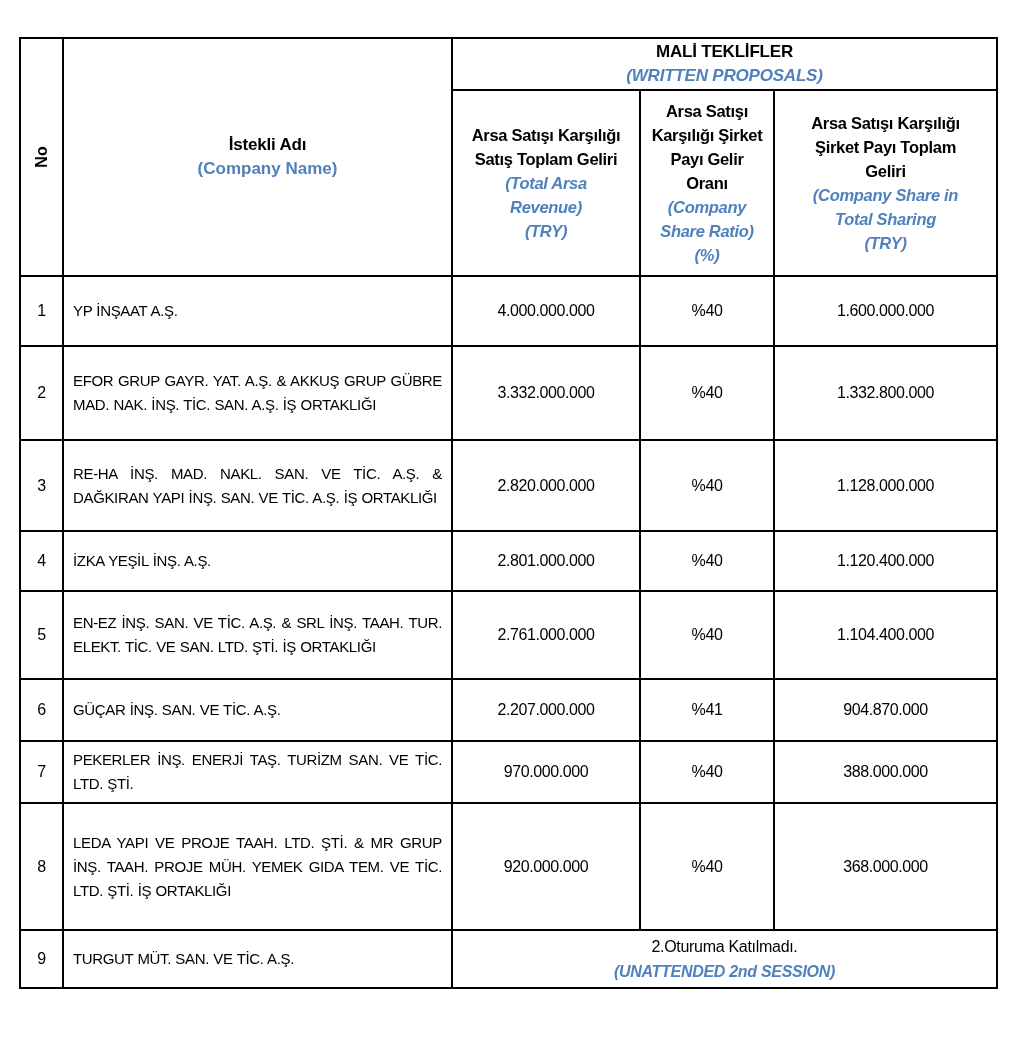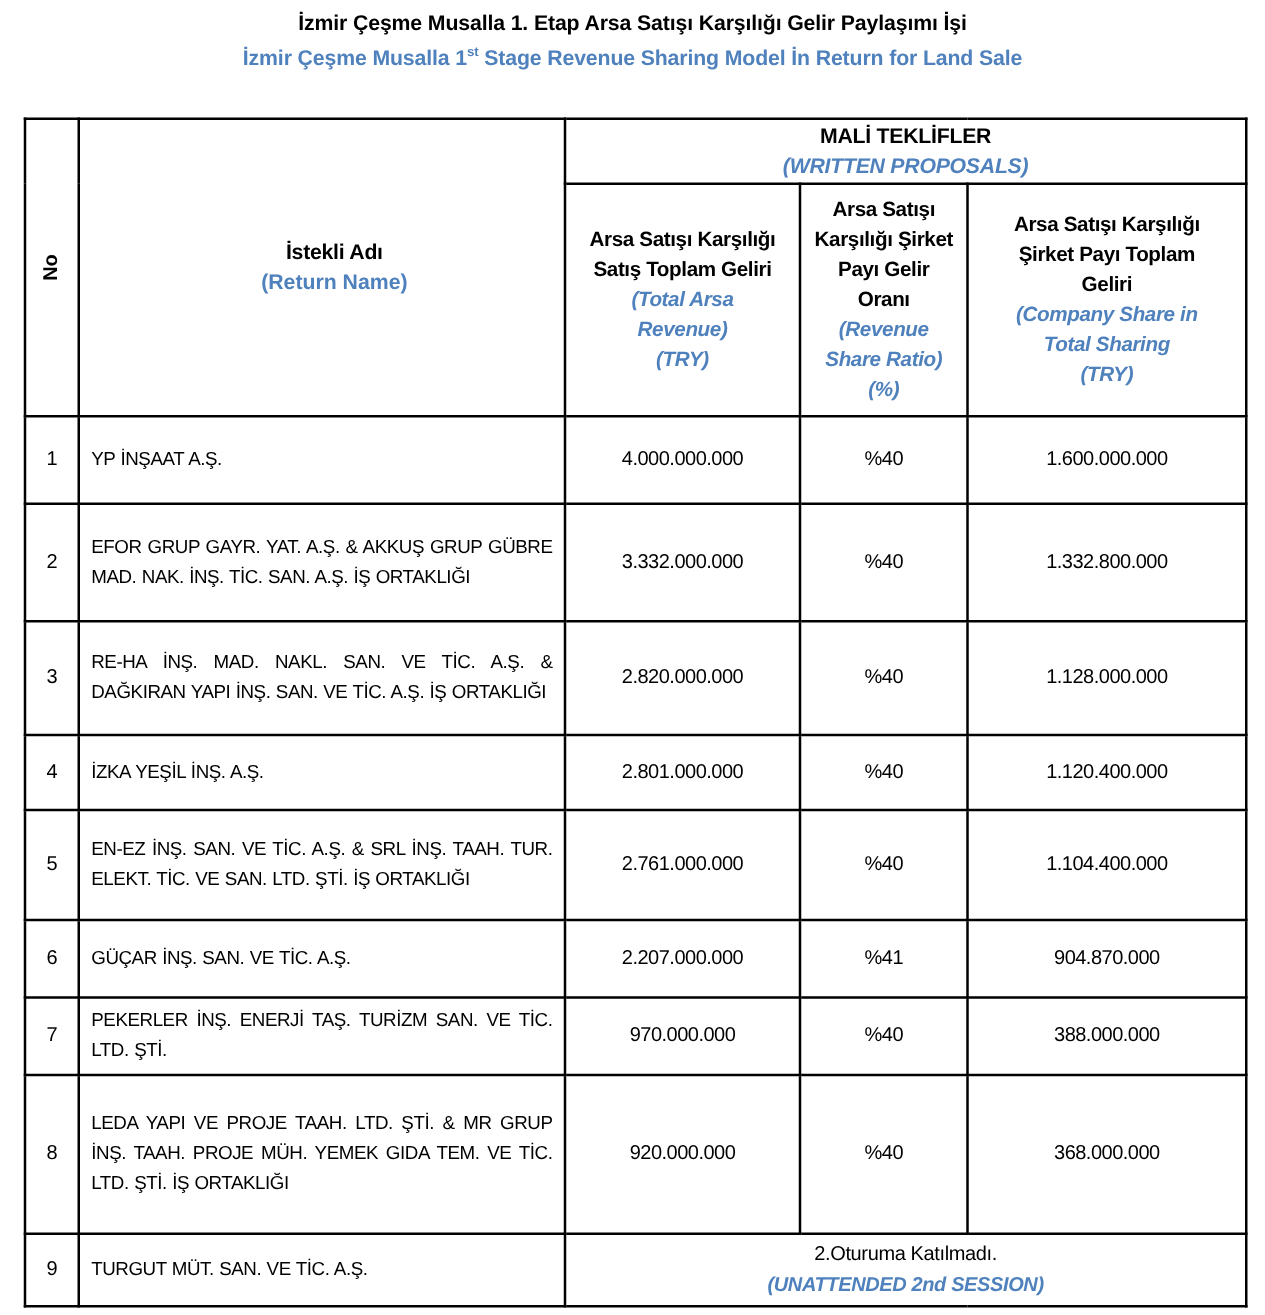--- a/index.html
+++ b/index.html
@@ -93,61 +93,57 @@
   tr.r6 { height: 62px; }
   tr.r7 { height: 58px; }
   tr.r8 { height: 127px; }
   tr.r9 { height: 58px; }
 </style>
 </head>
 <body>
 
 <div class="page">
 
-  <div class="titles">
-    <div class="doc-title">İzmir Çeşme Musalla 1. Etap Arsa Satışı Karşılığı Gelir Paylaşımı İşi</div>
-    <div class="doc-subtitle"><span>İzmir Çeşme Musalla 1</span><sup>st</sup><span> Stage Revenue Sharing Model İn Return for Land Sale</span></div>
-  </div>
 
   <table class="bid-table">
     <colgroup>
       <col class="c-no">
         <col class="c-bidder">
         <col class="c-total">
         <col class="c-ratio">
         <col class="c-share">
     </colgroup>
     <thead>
       <tr class="hdr-group">
         <th rowspan="2" class="no-head-cell">
           <span class="no-head-rotate">No</span>
         </th>
         <th rowspan="2" class="bidder-head-cell">
           <div class="bidder-head-tr">İstekli Adı</div>
-          <div class="bidder-head-en blue">(Return Name)</div>
+          <div class="bidder-head-en blue">(Company Name)</div>
         </th>
         <th colspan="3" class="group-cell">
           <div class="group-tr">MALİ TEKLİFLER</div>
           <div class="group-en blue italic">(WRITTEN PROPOSALS)</div>
         </th>
       </tr>
       <tr class="hdr-sub">
         <th class="sub-cell">
           <div class="tr-text">Arsa Satışı Karşılığı
 Satış Toplam Geliri</div>
           <div class="en-text italic">(Total Arsa
 Revenue)
 (TRY)</div>
         </th>
         <th class="sub-cell">
           <div class="tr-text">Arsa Satışı
 Karşılığı Şirket
 Payı Gelir
 Oranı</div>
-          <div class="en-text italic">(Revenue
+          <div class="en-text italic">(Company
 Share Ratio)
 (%)</div>
         </th>
         <th class="sub-cell">
           <div class="tr-text">Arsa Satışı Karşılığı
 Şirket Payı Toplam
 Geliri</div>
           <div class="en-text italic">(Company Share in
 Total Sharing
 (TRY)</div>

